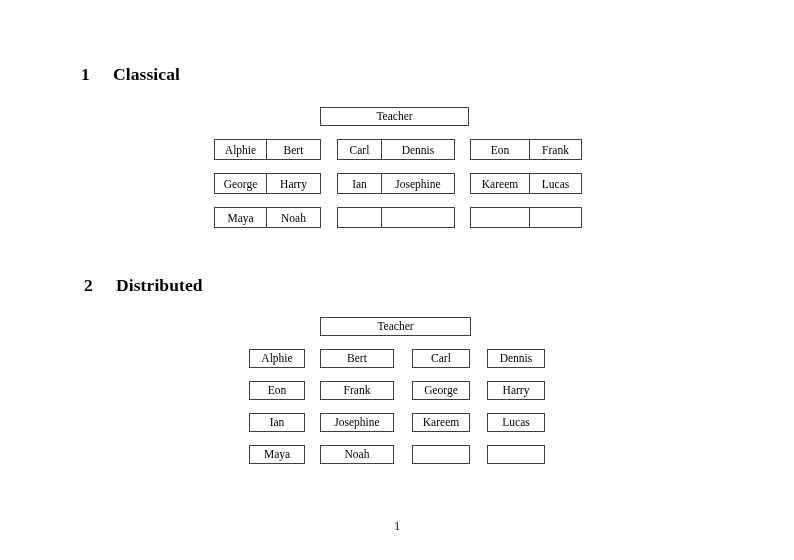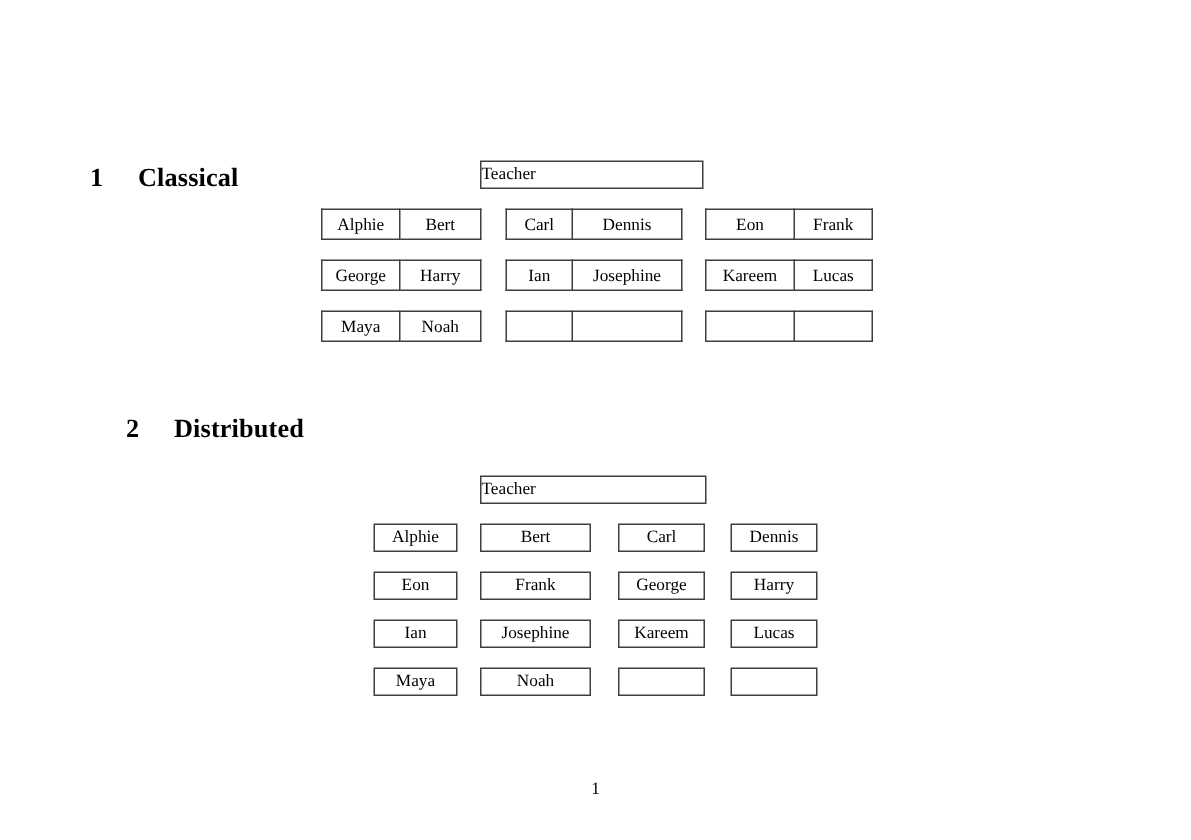--- a/index.html
+++ b/index.html
@@ -40,21 +40,21 @@
     background: #ffffff;
     white-space: nowrap;
     overflow: hidden;
   }
 
   
   .teacher-box {
     position: absolute;
     height: 19px;
     line-height: 17px;
-    text-align: left;
+    text-align: center;
     font-size: 11.5px;
     border: 1px solid #3f3f3f;
     box-sizing: border-box;
     background: #ffffff;
   }
 
   
   .ctable {
     position: absolute;
     border-collapse: collapse;
@@ -86,21 +86,21 @@
     position: absolute;
     width: 100%;
     left: 0;
     text-align: center;
     font-size: 11.5px;
   }
 </style>
 </head>
 <body>
 
-<div class="section-heading" style="left:60px; top:64px;margin-top:44px;">
+<div class="section-heading" style="left:81px; top:64px;">
   <span class="sec-num">1</span><span>Classical</span>
 </div>
 
 <div class="teacher-box" style="left:320px; top:107px; width:149px;">Teacher</div>
 
 <table class="ctable" style="left:214px; top:139px; width:106px;">
   <colgroup>
       <col style="width:52px">
       <col style="width:54px">
     </colgroup>

